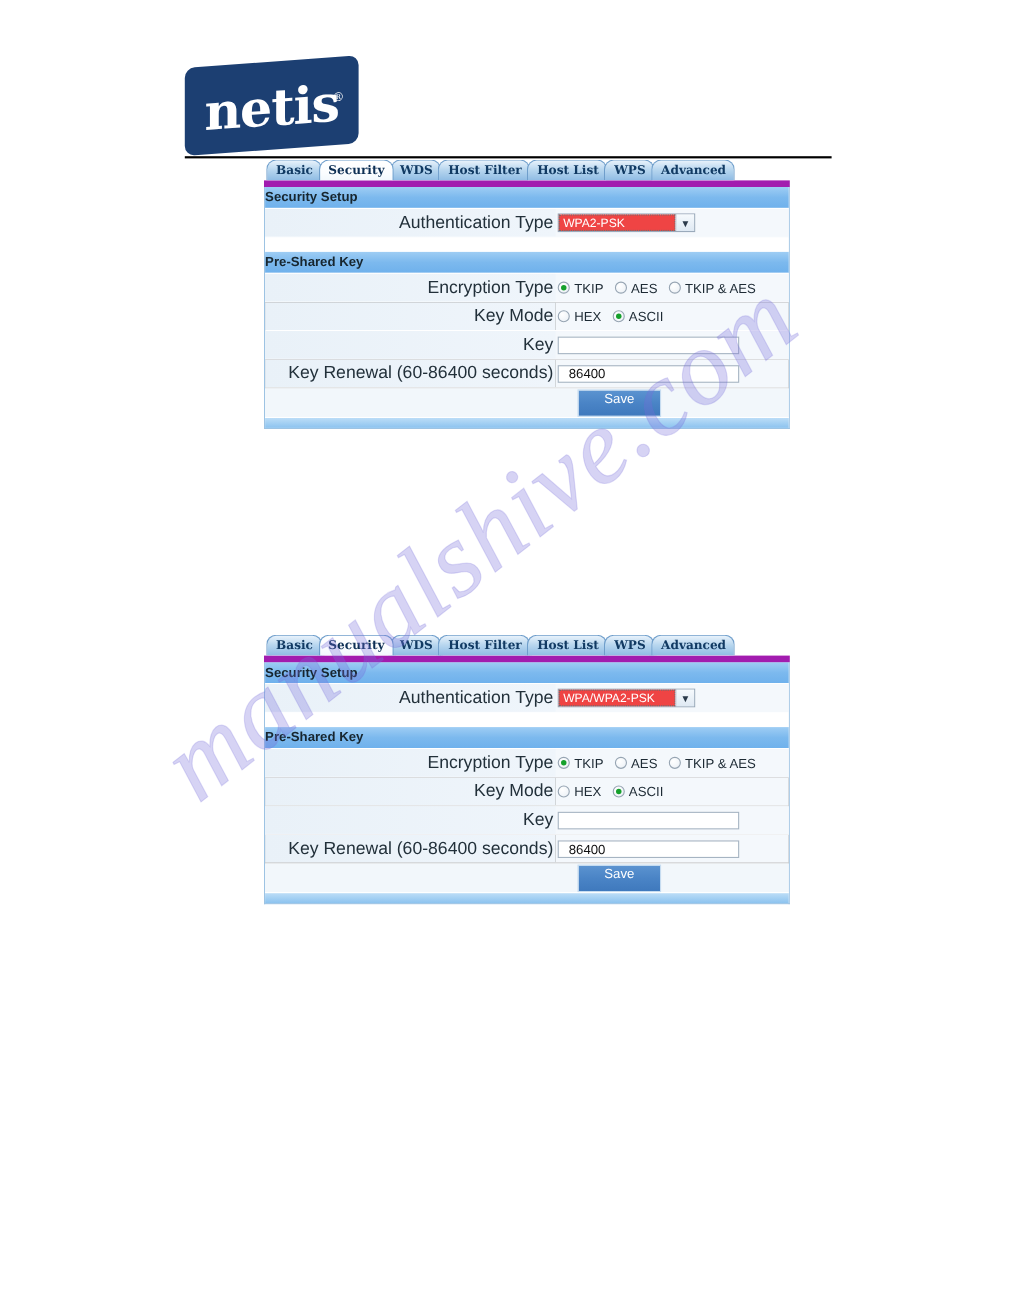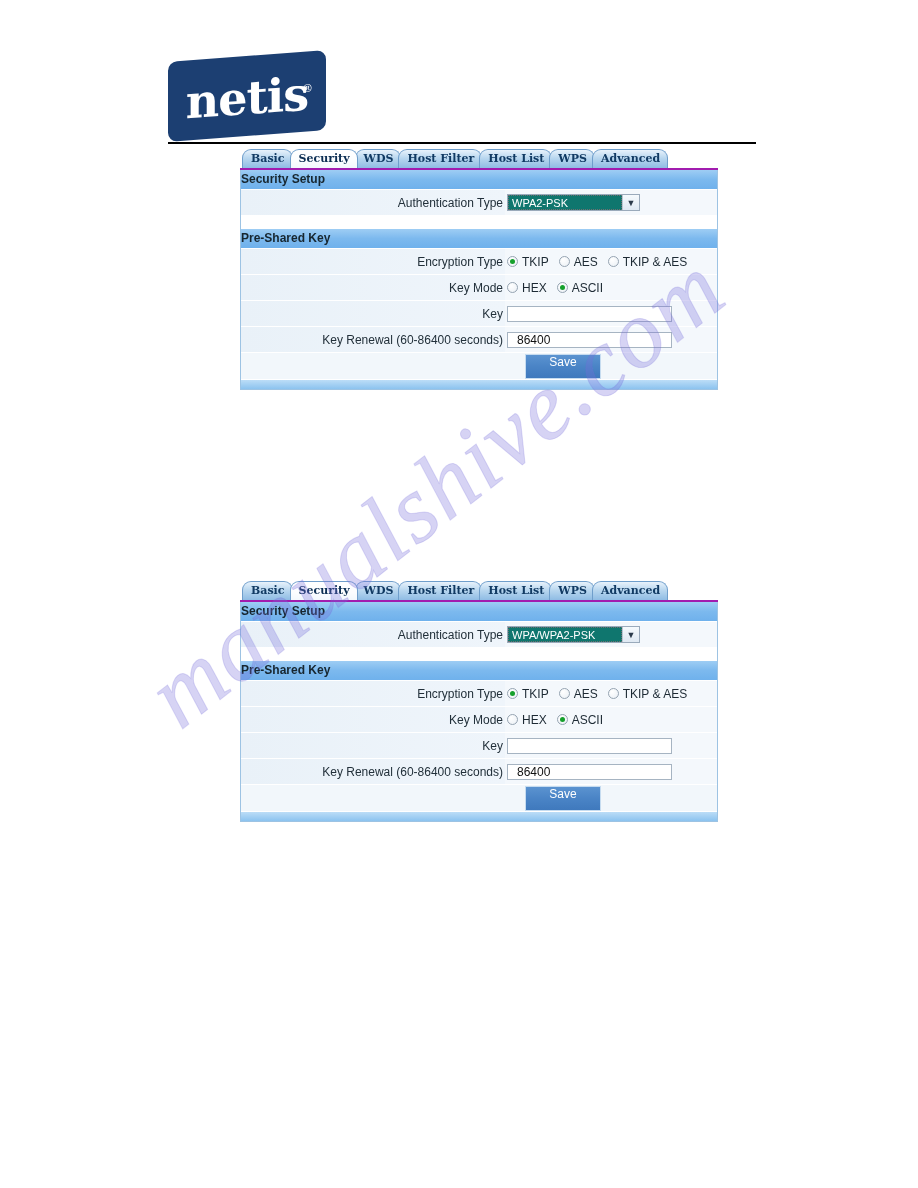--- a/index.html
+++ b/index.html
@@ -98,21 +98,21 @@
   }
   #panel-top  { left: 240px; top: 150px; }
   #panel-bottom { left: 240px; top: 582px; }
 
   
   .tab-row {
     position: relative;
     height: 20px;
     display: flex;
     align-items: flex-end;
-    border-bottom: 2px solid #a21caf;
+    border-bottom: 6px solid #a21caf;
     padding-left: 2px;
     box-sizing: border-box;
   }
   .tab {
     height: 18px;
     line-height: 18px;
     padding: 0 7px 0 8px;
     margin-right: -3px;
     font-family: "DejaVu Serif", serif;
     font-size: 11px;
@@ -158,21 +158,21 @@
     background: #eef4fa;
     border-bottom: 1px solid #ffffff;
   }
   .form-row.alt { background: #737373; }
 
   .row-label {
     width: 264px;
     flex: 0 0 264px;
     text-align: right;
     padding-right: 2px;
-    font-size: 12px;
+    font-size: 16px;
     color: #22303a;
     display: flex;
     align-items: center;
     justify-content: flex-end;
     box-sizing: border-box;
     background: linear-gradient(to right, #e9f1f8 0%, #eff5fb 100%);
   }
   .row-field {
     flex: 1 1 auto;
     display: flex;
@@ -185,22 +185,22 @@
   
   .select-wrap {
     display: inline-flex;
     align-items: stretch;
     height: 17px;
     border: 1px solid #9aaabb;
     background: #ffffff;
     box-sizing: border-box;
   }
   .select-value {
-    width: 114px;
-    background: #0f766e;
+    width: 106px;
+    background: #ef4444;
     color: #ffffff;
     font-size: 11px;
     line-height: 15px;
     padding-left: 3px;
     box-sizing: border-box;
     border: 1px dotted #6f6f6f;
     overflow: hidden;
     white-space: nowrap;
   }
   .select-arrow {

